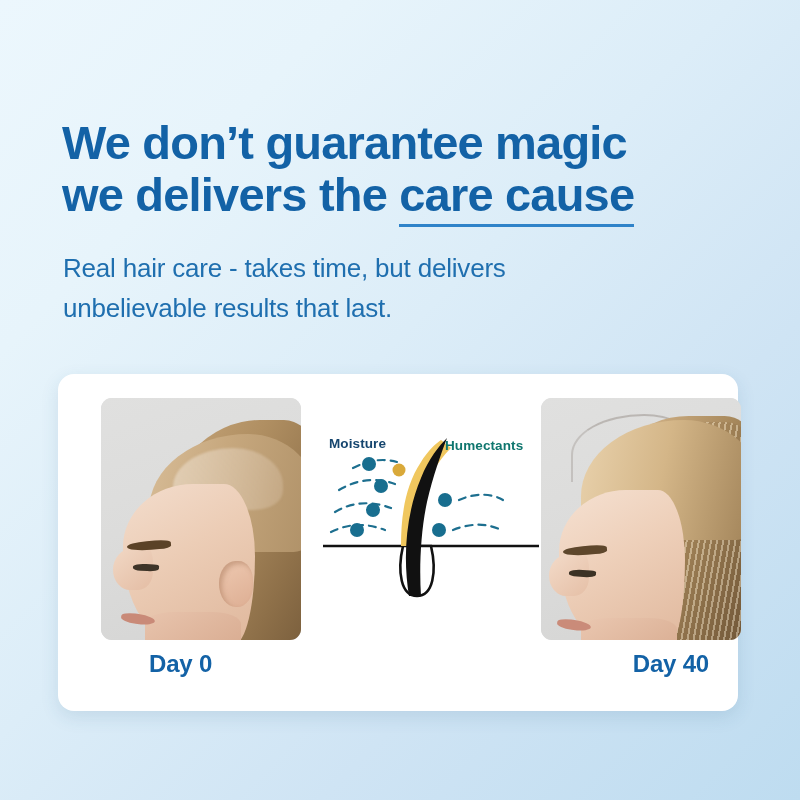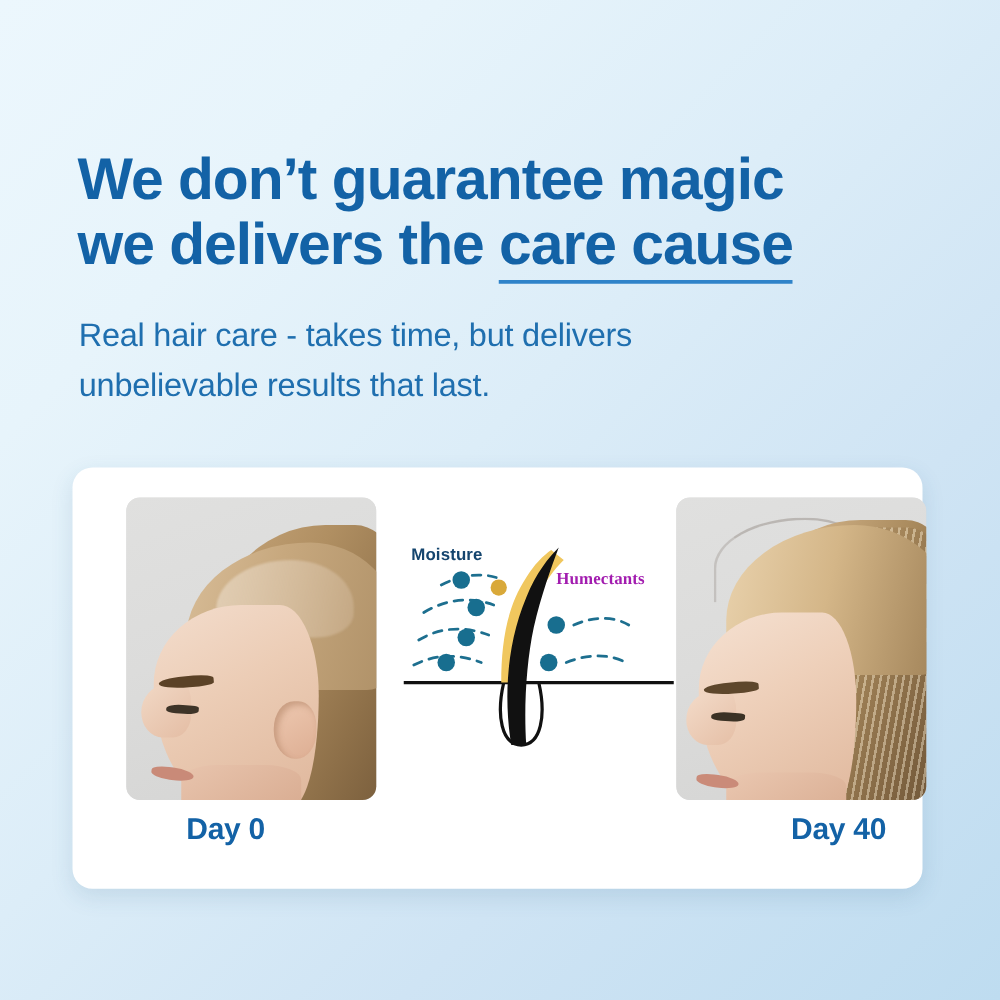--- a/index.html
+++ b/index.html
@@ -195,21 +195,21 @@
   .caption.right{right:52px;}
 
   
   .diagram{
     position:absolute;left:236px;top:46px;width:228px;height:178px;
   }
   .lbl{
     position:absolute;font-size:13.5px;font-weight:bold;letter-spacing:0.1px;
   }
   .lbl.moisture{left:12px;top:16px;color:#15456e;}
-  .lbl.humectants{left:128px;top:35px;color:#a21caf;font-family:Liberation Serif, serif;}
+  .lbl.humectants{left:128px;top:18px;color:#0f766e;}
 </style>
 </head>
 <body>
 
 <div class="poster">
 
   <h1 class="headline">
     <span class="l1">We don’t guarantee magic</span>
     <span class="l2"><span>we delivers the </span><span class="underlined">care cause</span></span>
   </h1>

